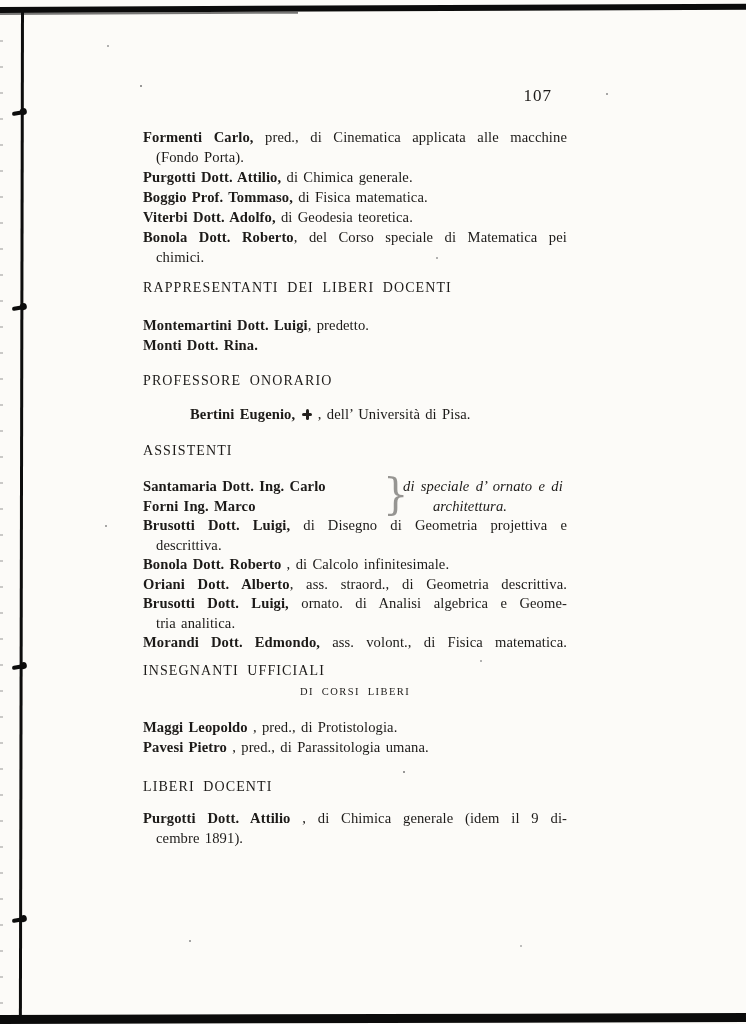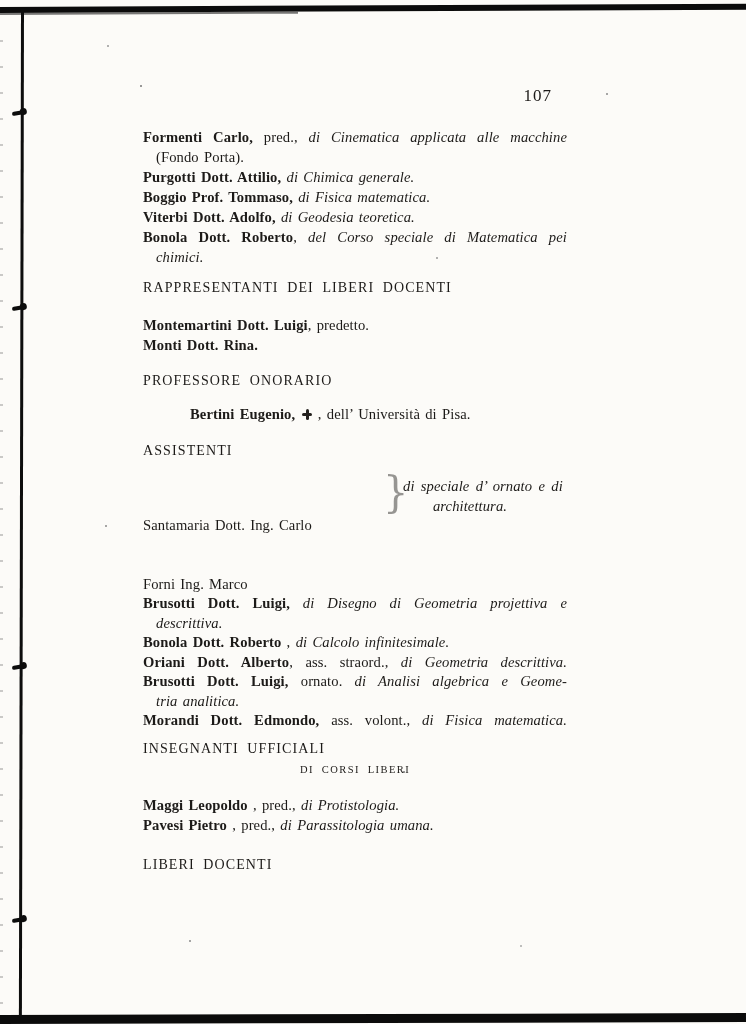--- a/index.html
+++ b/index.html
@@ -30,33 +30,33 @@
       -33px -40px 0 #999;}
 
   
   .pageno{position:absolute;left:480px;top:86px;width:72px;text-align:right;
     font-size:17px;letter-spacing:1px;}
   .col{position:absolute;left:143px;top:127px;width:424px;font-size:14.6px;letter-spacing:.1px;}
   .line{line-height:20px;white-space:nowrap;text-align:justify;text-align-last:left;word-spacing:1.5px;}
   .line.full{text-align-last:justify;}
   .line.cont{padding-left:13px;}
   .b{font-weight:bold;}
-  .i{font-style:italic;}
+  .i{}
   .r{font-style:normal;font-weight:normal;}
   .h{line-height:20px;font-size:14px;letter-spacing:1.1px;word-spacing:4px;white-space:nowrap;}
   .hsub{line-height:14px;text-align:center;font-size:10.5px;letter-spacing:1.4px;word-spacing:4px;margin-top:4px;}
   .mt11{margin-top:11px;} .mt13{margin-top:13px;margin-left:47px;}
   .mt16{margin-top:16px;} .mt17{margin-top:17px;} .mt8{margin-top:8px;}
   .mt18{margin-top:18px;} .mt20{margin-top:20px;}
   #blockD2 .line{line-height:19.5px;}
 
   
   .pair{display:flex;margin-top:15px;}
   .pair-names{width:240px;}
-  .pair-names .line{font-weight:normal;margin-top:39px;}
+  .pair-names .line{font-weight:bold;}
   .pair-brace{width:16px;font-size:40px;line-height:42px;opacity:.45;transform:scaleY(1.05);
     font-family:"DejaVu Serif",serif;margin-top:-3px;}
   .pair-right{flex:1;font-style:italic;}
   .pair-right .pr1{line-height:20px;white-space:nowrap;padding-left:4px;word-spacing:2.5px;}
   .pair-right .pr2{line-height:20px;text-align:center;padding-right:26px;}
 
   
   .cross{display:inline-block;width:10px;height:11px;position:relative;top:1px;margin:0 1px;}
   .cross::before{content:"";position:absolute;left:4px;top:0;width:3px;height:11px;background:#24211e;border-radius:1.5px;}
   .cross::after{content:"";position:absolute;left:0;top:4px;width:10px;height:3px;background:#24211e;border-radius:1.5px;}
@@ -131,14 +131,18 @@
     <div class="h mt8">INSEGNANTI UFFICIALI</div>
     <div class="hsub">DI CORSI LIBERI</div>
 
     <div class="block mt18">
         <div class="line end"><span class="b">Maggi Leopoldo</span><span class="r"> , pred., </span><span class="i">di Protistologia.</span></div>
         <div class="line end"><span class="b">Pavesi Pietro</span><span class="r"> , pred., </span><span class="i">di Parassitologia umana.</span></div>
       </div>
 
     <div class="h mt20">LIBERI DOCENTI</div>
 
+    <div class="block mt11">
+        <div class="line full"><span class="b">Purgotti Dott. Attilio</span><span class="r"> , </span><span class="i">di Chimica generale </span><span class="r">(idem il 9 di-</span></div>
+        <div class="line cont"><span class="r">cembre 1891).</span></div>
+      </div>
   </div>
 </div>
 
 </body></html>

